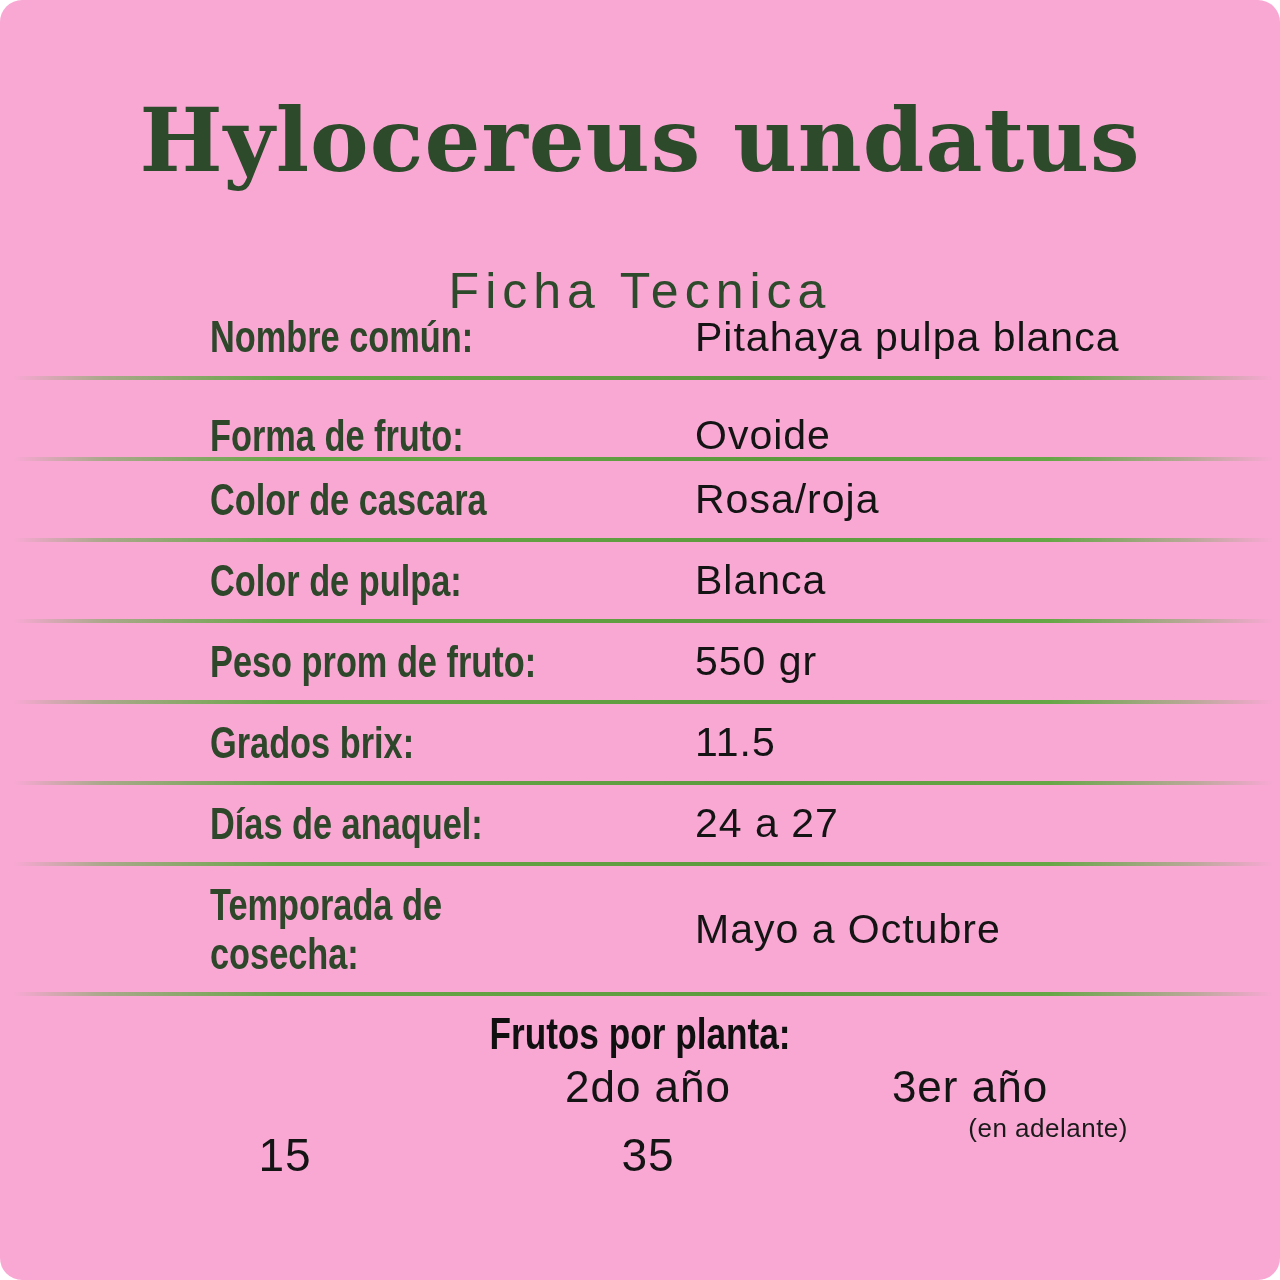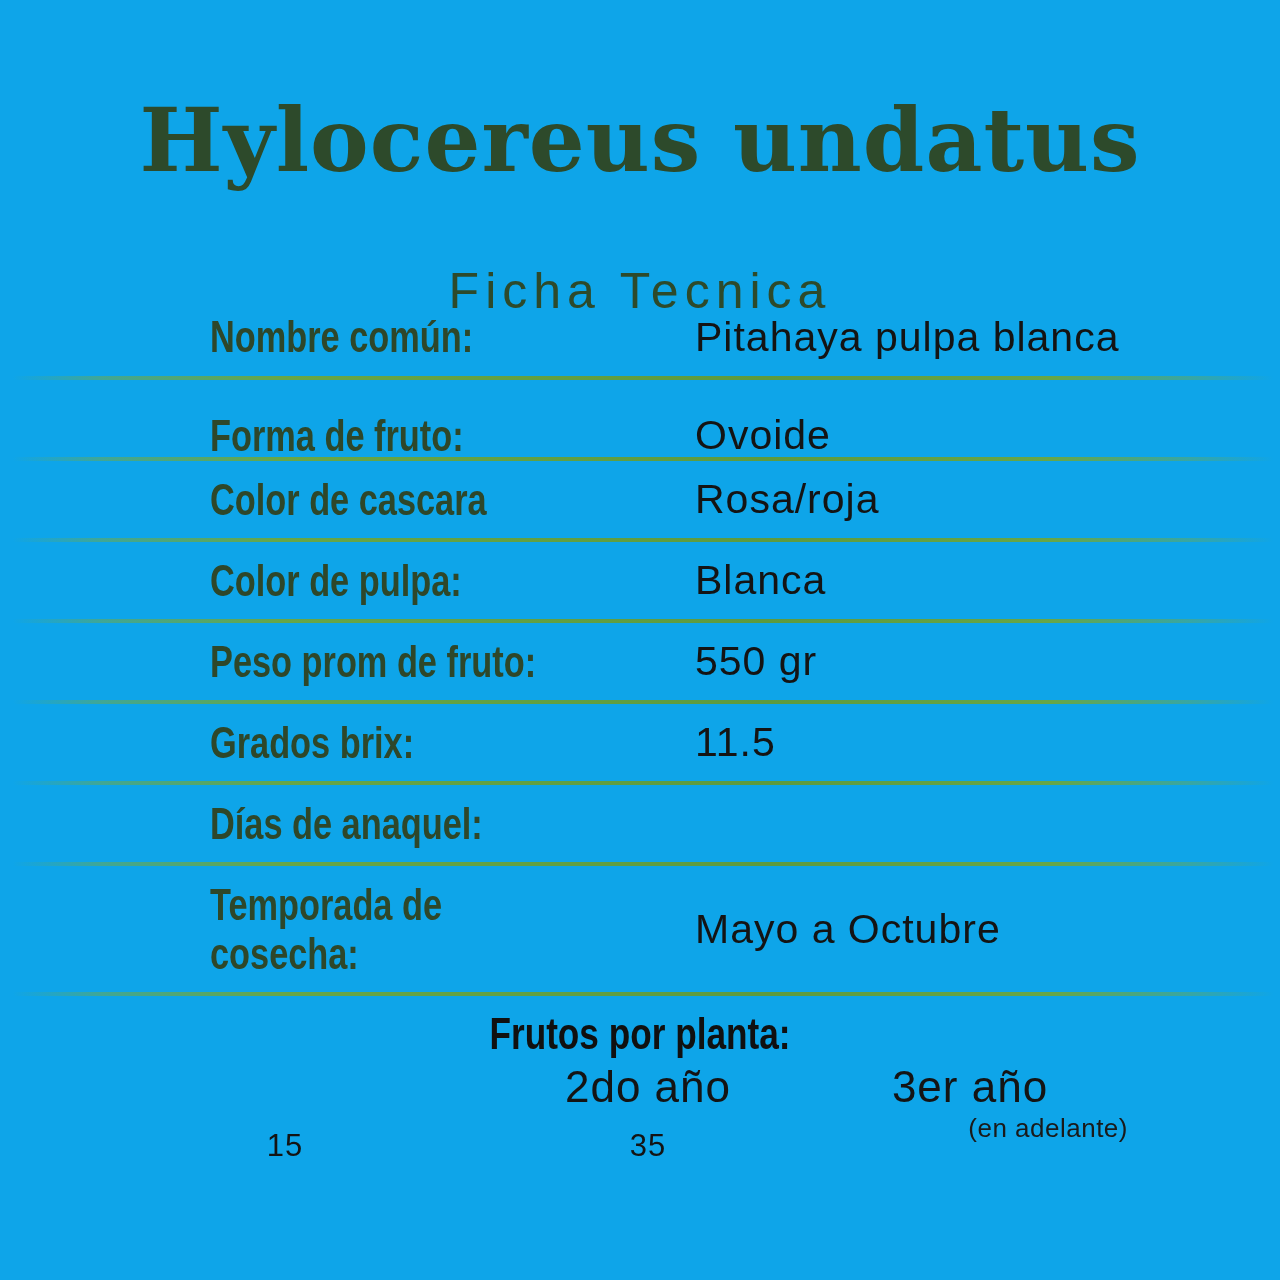--- a/index.html
+++ b/index.html
@@ -4,23 +4,24 @@
 <style>
   html, body {
     margin: 0;
     padding: 0;
     background: #ffffff;
   }
   .page {
     position: relative;
     width: 1280px;
     height: 1280px;
-    background: #0ea5e9;
+    background: #f9a8d4;
     overflow: hidden;
     font-family: "Liberation Sans", sans-serif;
+    border-radius: 22px;
   }
 
   
   .title {
     position: absolute;
     top: 92px;
     left: 0;
     width: 100%;
     text-align: center;
     font-family: "DejaVu Serif", serif;
@@ -145,21 +146,21 @@
     font-size: 26px;
     letter-spacing: 0.5px;
     color: #1a1a1a;
     text-align: right;
   }
   .fruit-col .col-value {
     position: absolute;
     top: 66px;
     left: 0;
     width: 100%;
-    font-size: 31px;
+    font-size: 46px;
     letter-spacing: 1px;
   }
 </style>
 </head>
 <body>
 
 <div class="page">
 
   <div class="title">Hylocereus undatus</div>
   <div class="subtitle">Ficha Tecnica</div>
@@ -195,20 +196,21 @@
   <div class="divider d5"></div>
 
   <div class="spec-row r6">
     <div class="spec-label">Grados brix:</div>
     <div class="spec-value">11.5</div>
   </div>
   <div class="divider d6"></div>
 
   <div class="spec-row r7">
     <div class="spec-label">Días de anaquel:</div>
+    <div class="spec-value">24 a 27</div>
   </div>
   <div class="divider d7"></div>
 
   <div class="spec-row r8">
     <div class="spec-label">Temporada de
 cosecha:</div>
     <div class="spec-value">Mayo a Octubre</div>
   </div>
   <div class="divider d8"></div>
 

